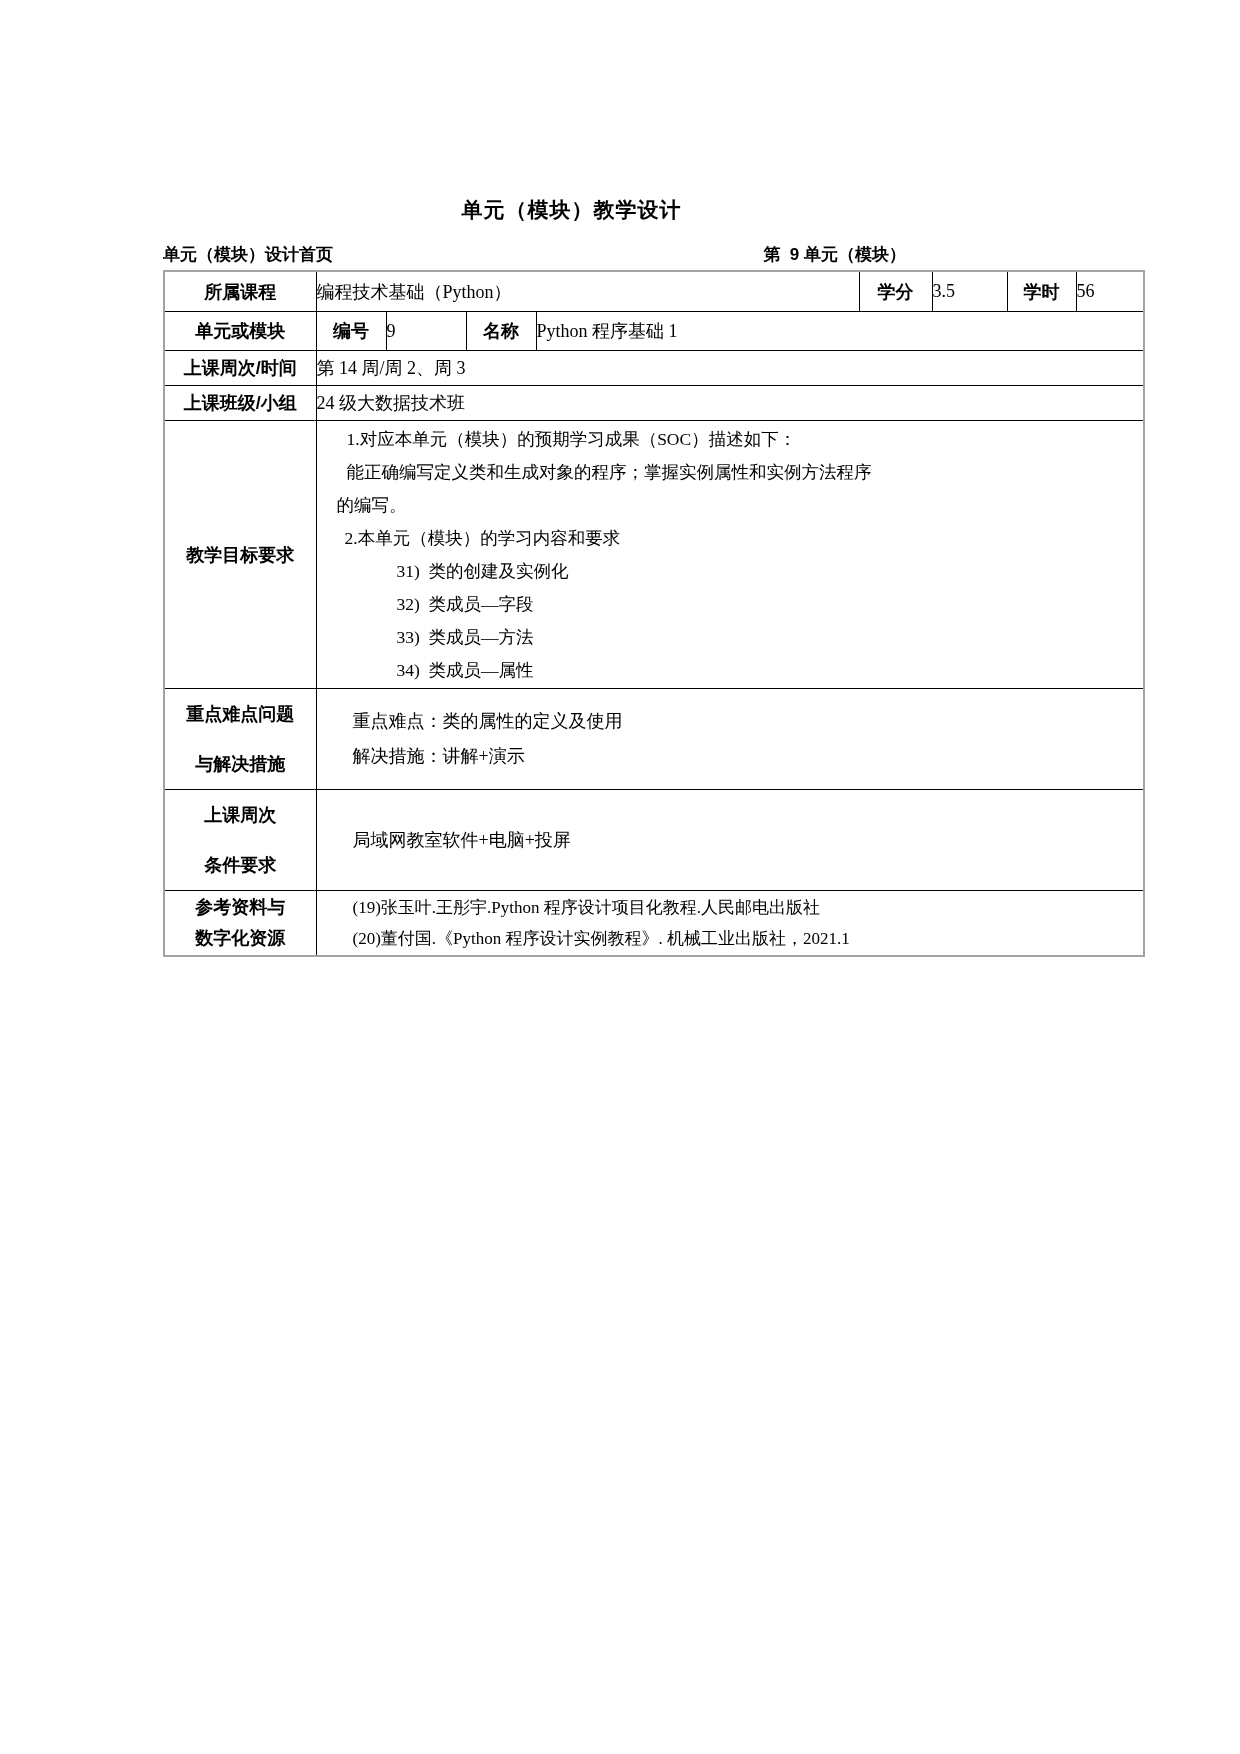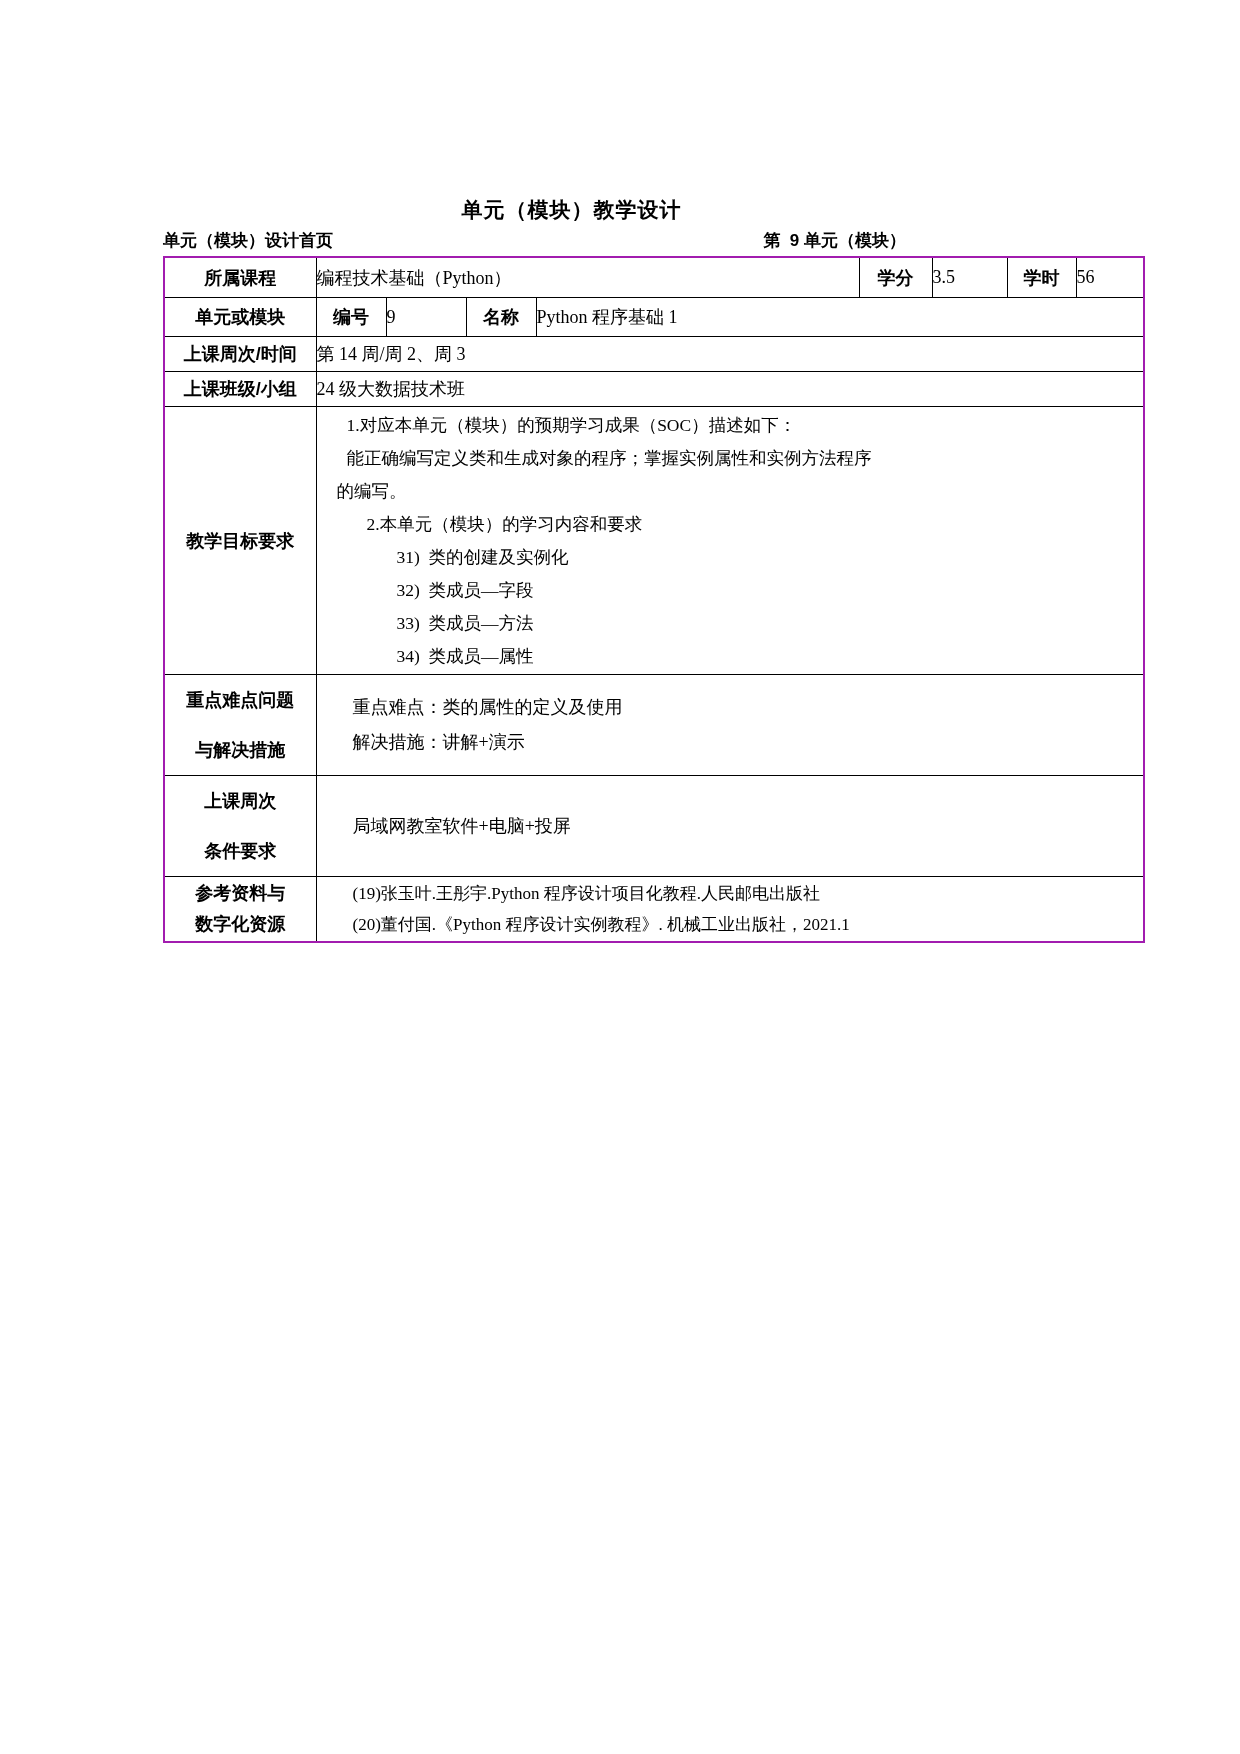--- a/index.html
+++ b/index.html
@@ -17,41 +17,41 @@
     left: 163px;
     top: 196px;
     width: 817px;
   }
   .doc-title {
     text-align: center;
     font-family: "Liberation Sans", sans-serif;
     font-weight: bold;
     font-size: 21px;
     line-height: 28px;
-    margin-bottom: 4px;
+    margin-bottom: 18px;
     letter-spacing: 1px;
   }
   .subheader {
     display: flex;
     justify-content: space-between;
     align-items: flex-end;
     font-family: "Liberation Sans", sans-serif;
     font-weight: bold;
     font-size: 17px;
     line-height: 26px;
     margin-bottom: 2px;
     white-space: pre;
   }
   .subheader .right { padding-right: 74px; }
 
   table.design {
     border-collapse: collapse;
     table-layout: fixed;
     width: 817px;
-    border: 2px solid #a21caf;
+    border: 2px solid #a3a3a3;
   }
   table.design td {
     border: 1.6px solid #000;
     padding: 0;
     vertical-align: middle;
     font-size: 18px;
     overflow: hidden;
   }
   td.label {
     font-family: "Liberation Sans", sans-serif;
@@ -68,21 +68,21 @@
   tr.r-unit td { height: 38px; }
   tr.r-small td { height: 34px; }
   tr.r-goals td { height: 267px; }
   tr.r-two td { height: 70px; }
   tr.r-refs td { height: 64px; }
 
   td.goals-cell { vertical-align: top; padding: 7px 8px 0 8px; }
   .goal-line { line-height: 33px; white-space: pre-wrap; font-size: 17.5px; }
   .ind-para { padding-left: 30px; }
   .ind-none { padding-left: 0; margin-left: 20px; }
-  .ind-para2 { padding-left: 50px; }
+  .ind-para2 { padding-left: 28px; }
   .ind-list { padding-left: 80px; }
 
   td.two-line-cell { vertical-align: middle; padding: 0 8px 0 11px; }
   .cell-line { line-height: 35px; white-space: pre-wrap; margin-left: 36px; }
   td.refs-cell .cell-line { line-height: 31px; font-size: 17px; }
   td.vtop { vertical-align: top; padding-top: 9px; }
   .label-line { line-height: 35px; }
   td.label .label-line { line-height: 34px; }
   tr.r-two td.label .label-line { line-height: 50px; }
   tr.r-refs td.label .label-line { line-height: 31px; }

